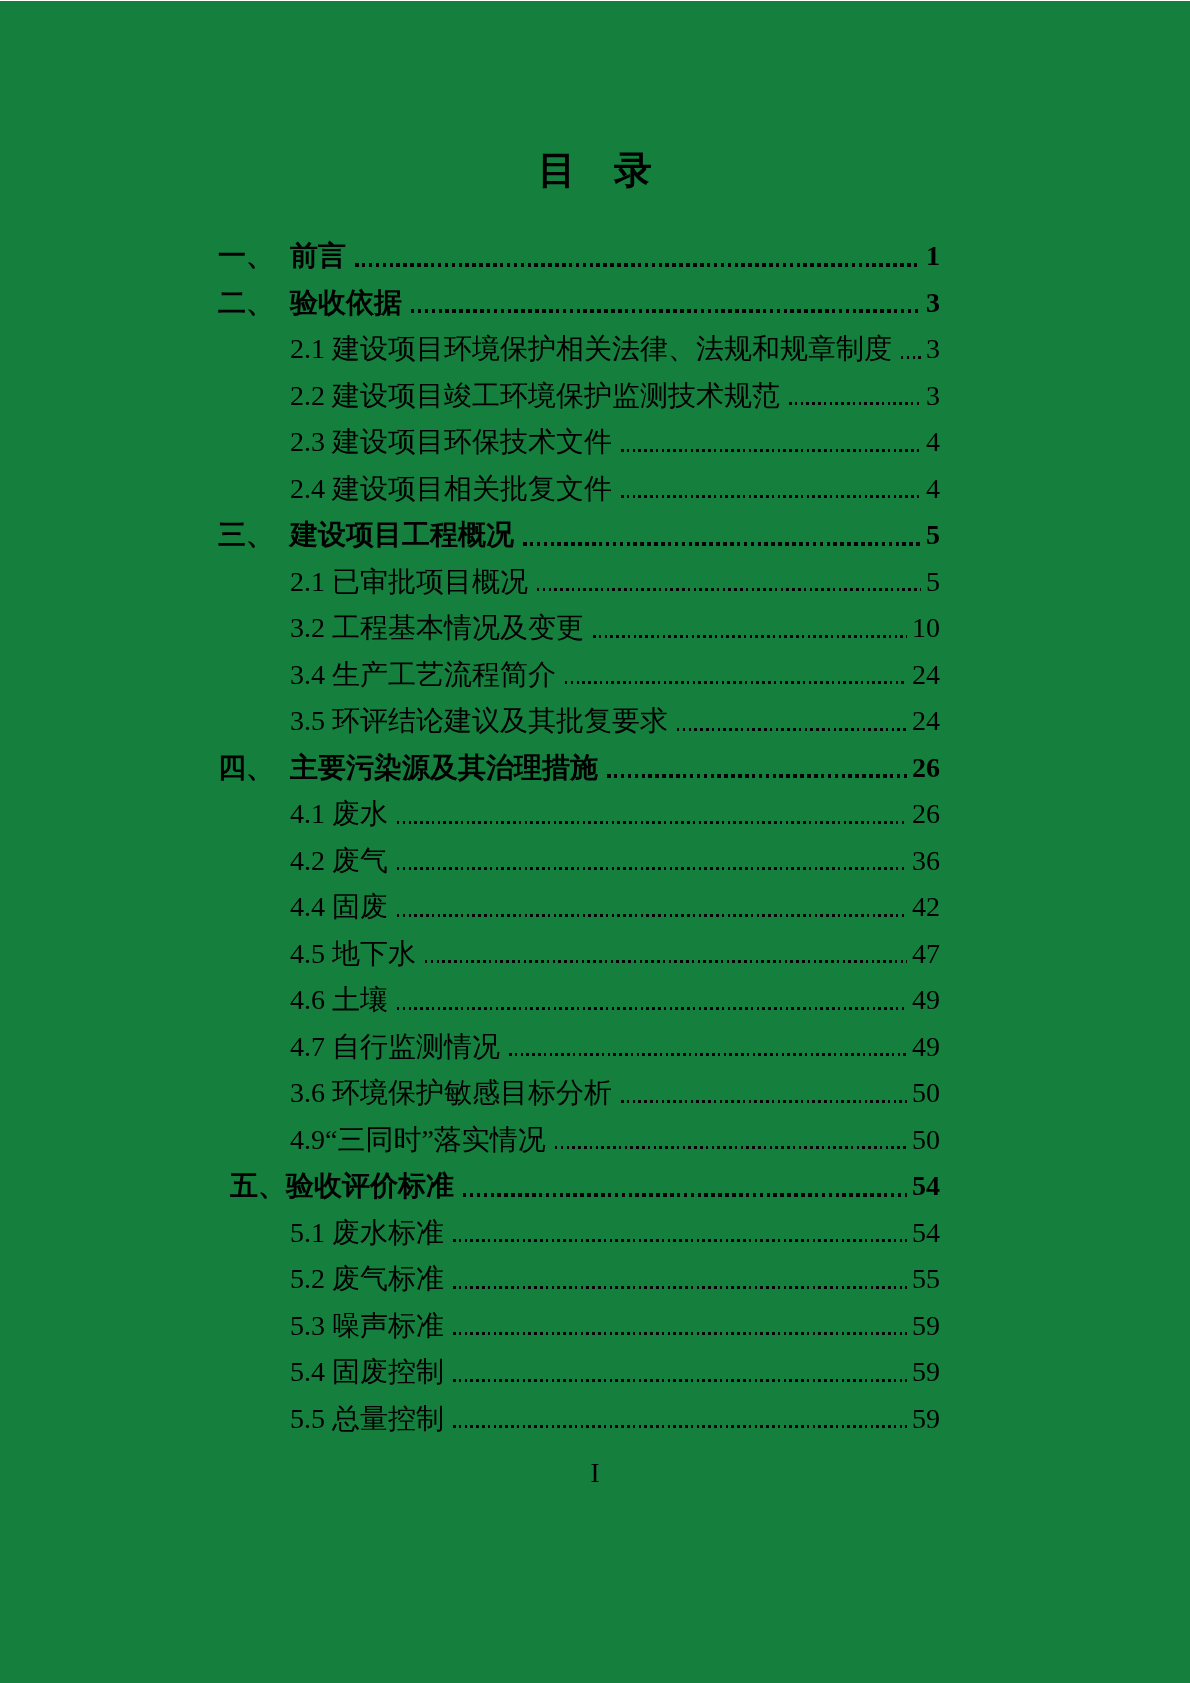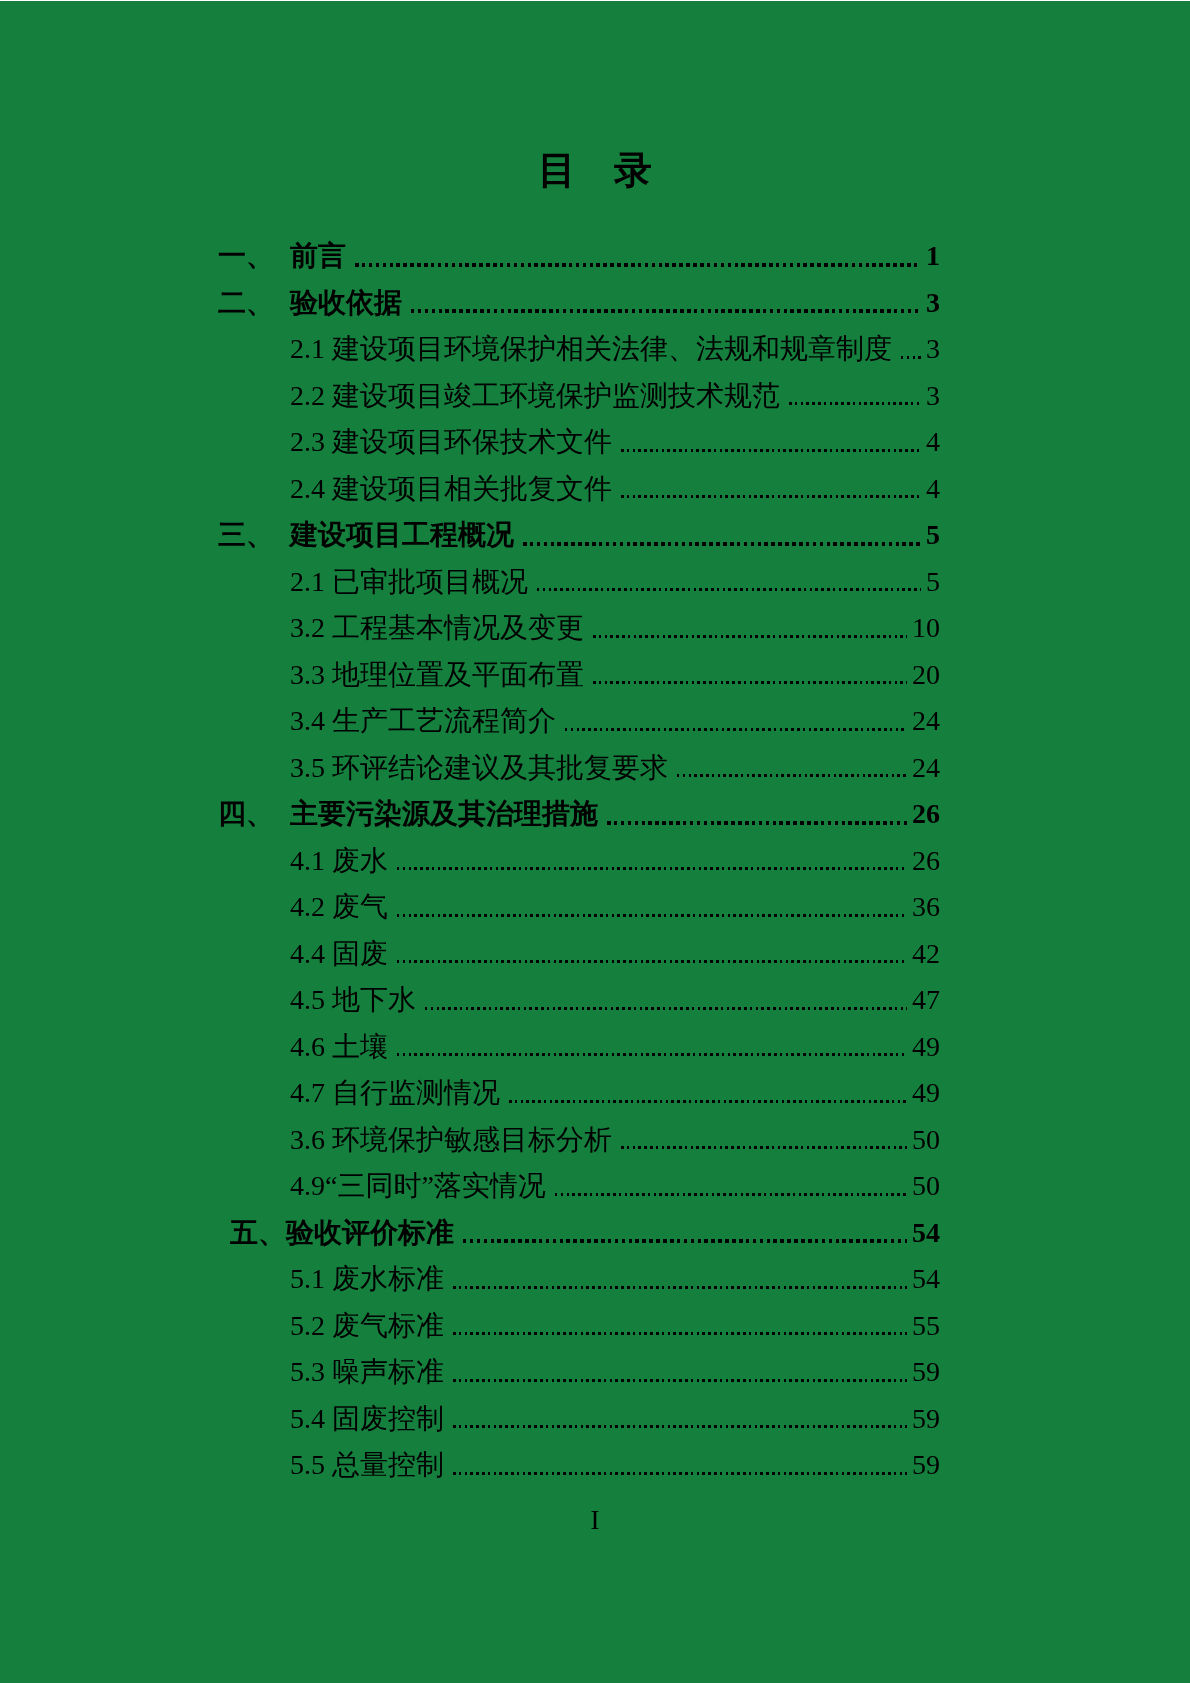--- a/index.html
+++ b/index.html
@@ -108,25 +108,20 @@
         <span class="label">2.1 已审批项目概况</span>
         <span class="leader"></span>
         <span class="page-num">5</span>
       </div>
       <div class="toc-row level2">
         <span class="label">3.2 工程基本情况及变更</span>
         <span class="leader"></span>
         <span class="page-num">10</span>
       </div>
       <div class="toc-row level2">
-        <span class="label">3.3 地理位置及平面布置</span>
-        <span class="leader"></span>
-        <span class="page-num">20</span>
-      </div>
-      <div class="toc-row level2">
         <span class="label">3.4 生产工艺流程简介</span>
         <span class="leader"></span>
         <span class="page-num">24</span>
       </div>
       <div class="toc-row level2">
         <span class="label">3.5 环评结论建议及其批复要求</span>
         <span class="leader"></span>
         <span class="page-num">24</span>
       </div>
       <div class="toc-row level1 tabbed">

